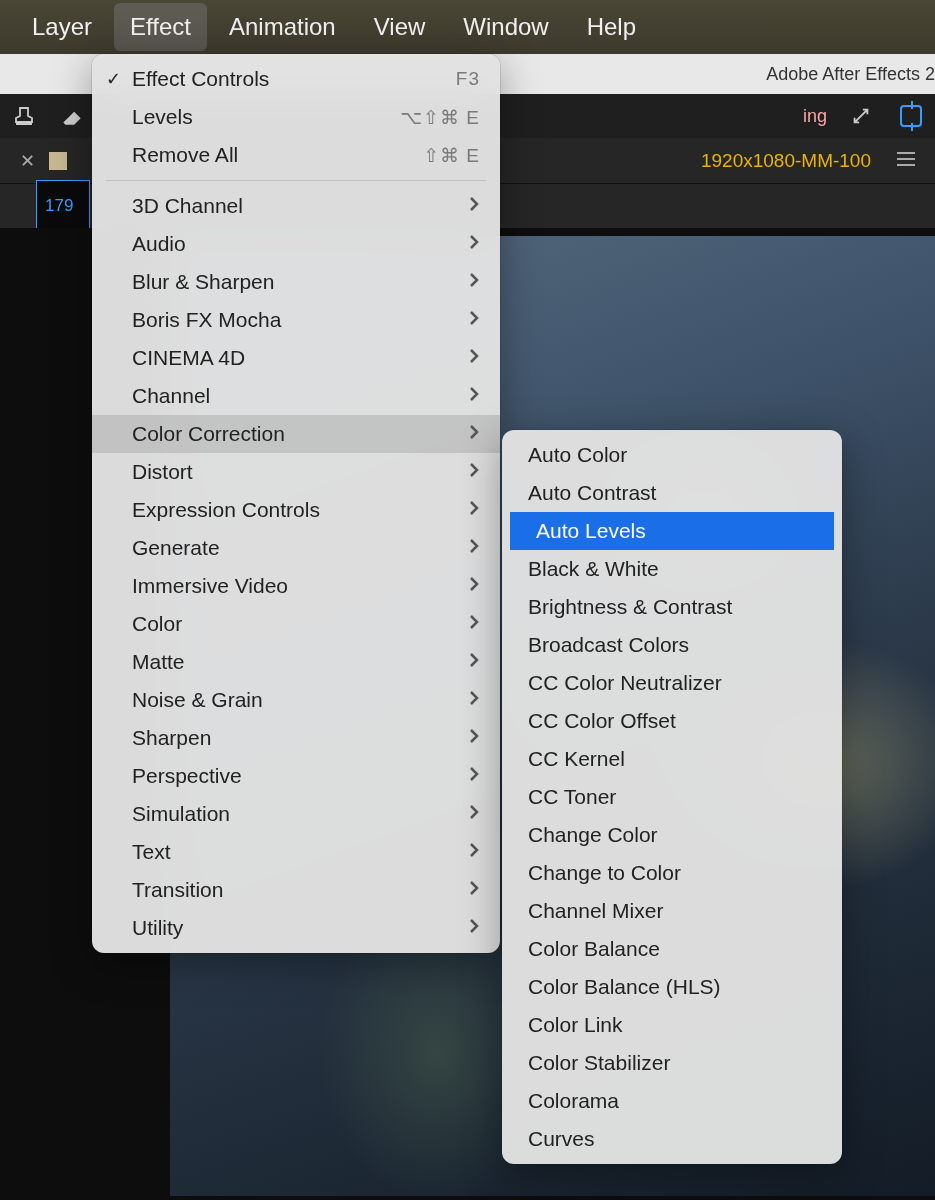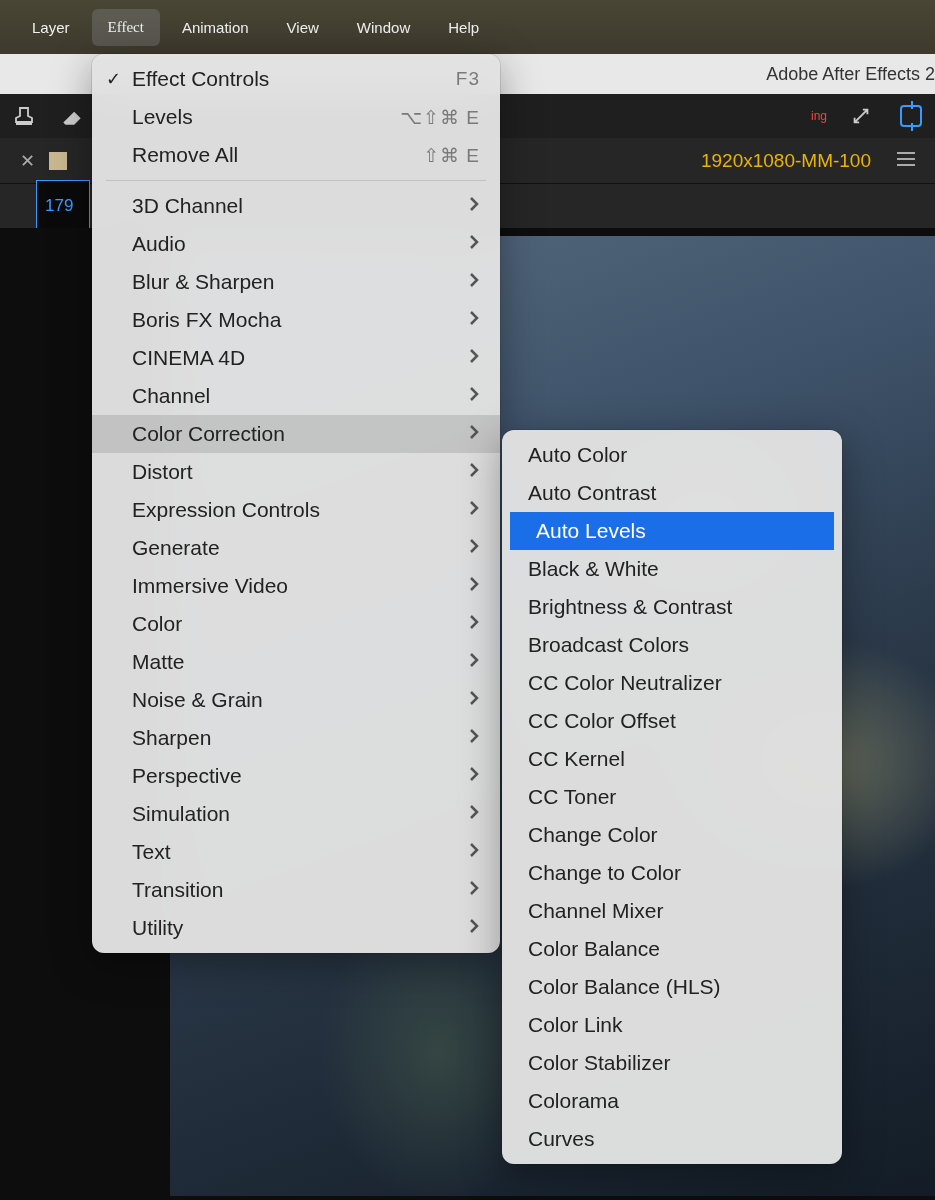--- a/index.html
+++ b/index.html
@@ -12,31 +12,30 @@
     position: relative;
   }
   .menubar {
     height: 54px;
     background: linear-gradient(to bottom, #4a4635, #3d3a2d);
     display: flex;
     align-items: center;
     padding: 0 16px;
     gap: 6px;
     color: #f0f0f0;
-    font-size: 15px;
+    font-size: 24px;
     position: relative;
     z-index: 100;
   }
   .menubar-item {
     padding: 10px 16px;
     border-radius: 6px;
   }
   .menubar-item.active {
     background: rgba(120,120,120,0.45);
-    font-family: Liberation Serif, serif;
   }
   .app-titlebar {
     height: 40px;
     background: #e8e8e8;
     color: #333;
     font-size: 18px;
     display: flex;
     align-items: center;
     justify-content: flex-end;
     padding-right: 0;
@@ -227,21 +226,21 @@
     <svg width="24" height="24" viewBox="0 0 24 24">
         <path d="M8 4h8v8l4 2v4H4v-4l4-2z M4 20h16" fill="none" stroke="#ccc" stroke-width="1.8"></path>
       </svg>
   </div>
   <div class="icon-slot">
     <svg width="26" height="26" viewBox="0 0 24 24">
         <path d="M4 18 L14 8 L20 14 L14 20 L6 20 Z" fill="#ccc"></path>
       </svg>
   </div>
   <div class="right-icons">
-    <span style="color:#ef4444;font-size:12px;">ing</span>
+    <span style="color:#fca5a5;font-size:18px;">ing</span>
     <div class="icon-slot">
       <svg width="22" height="22" viewBox="0 0 24 24">
           <path d="M5 19 L19 5 M14 5h5v5 M10 19H5v-5" fill="none" stroke="#ccc" stroke-width="2"></path>
         </svg>
     </div>
     <div class="icon-slot">
       <div class="snap-icon"></div>
     </div>
   </div>
 </div>

